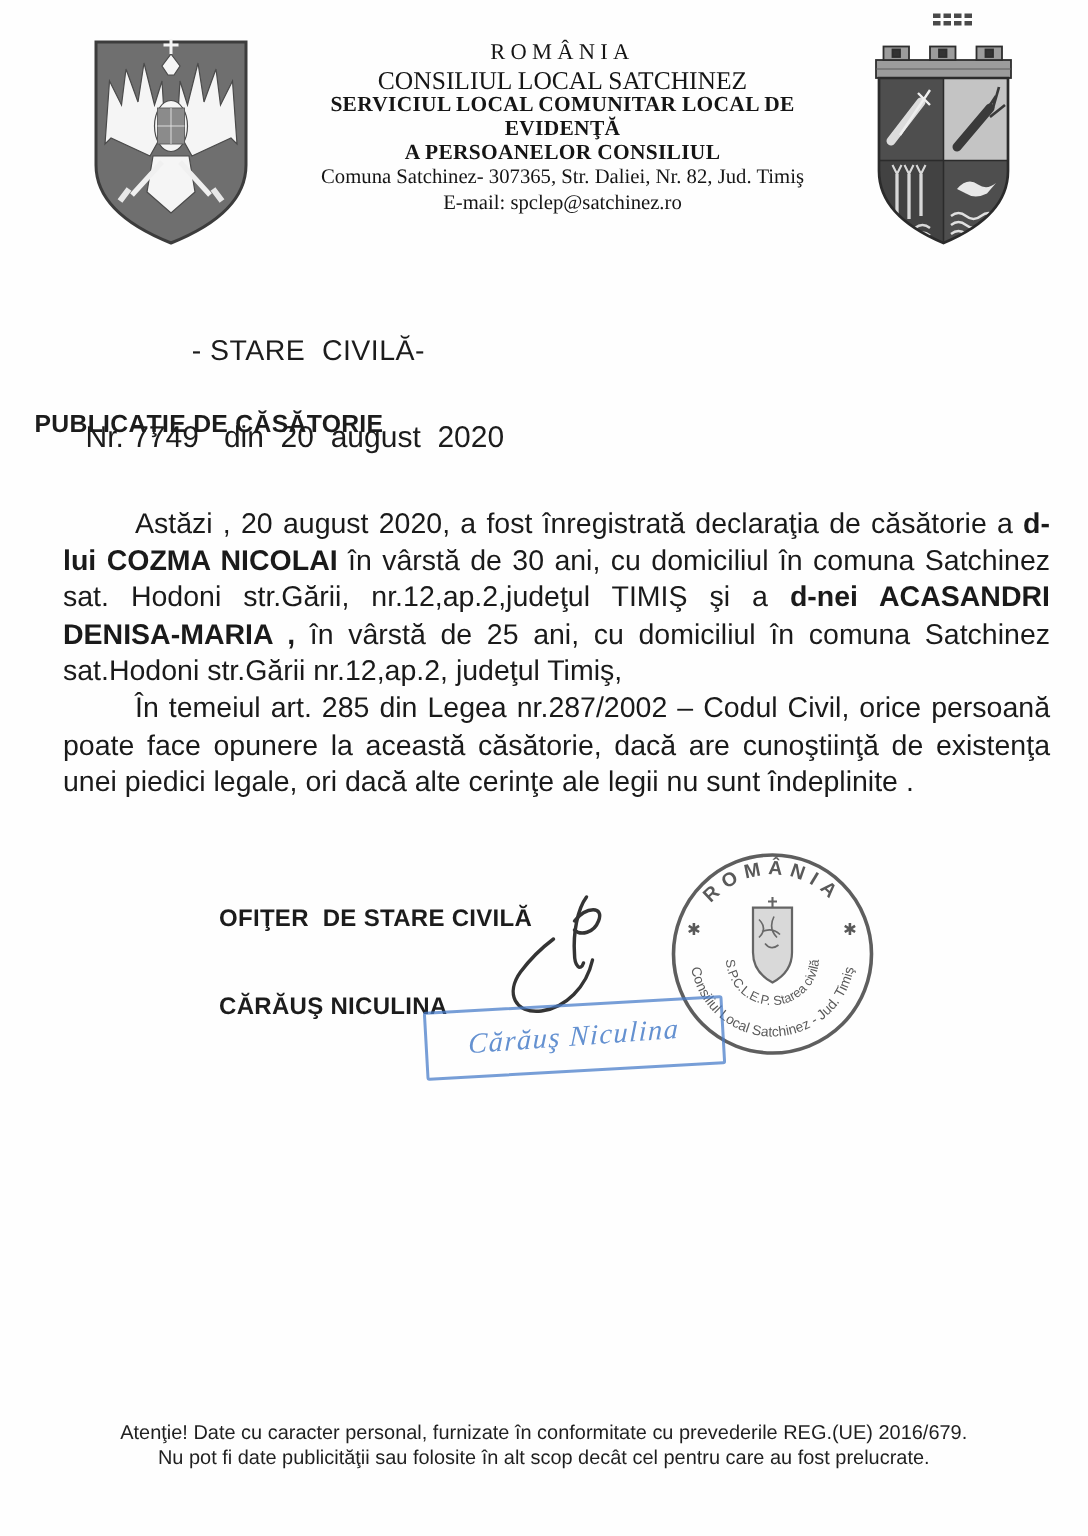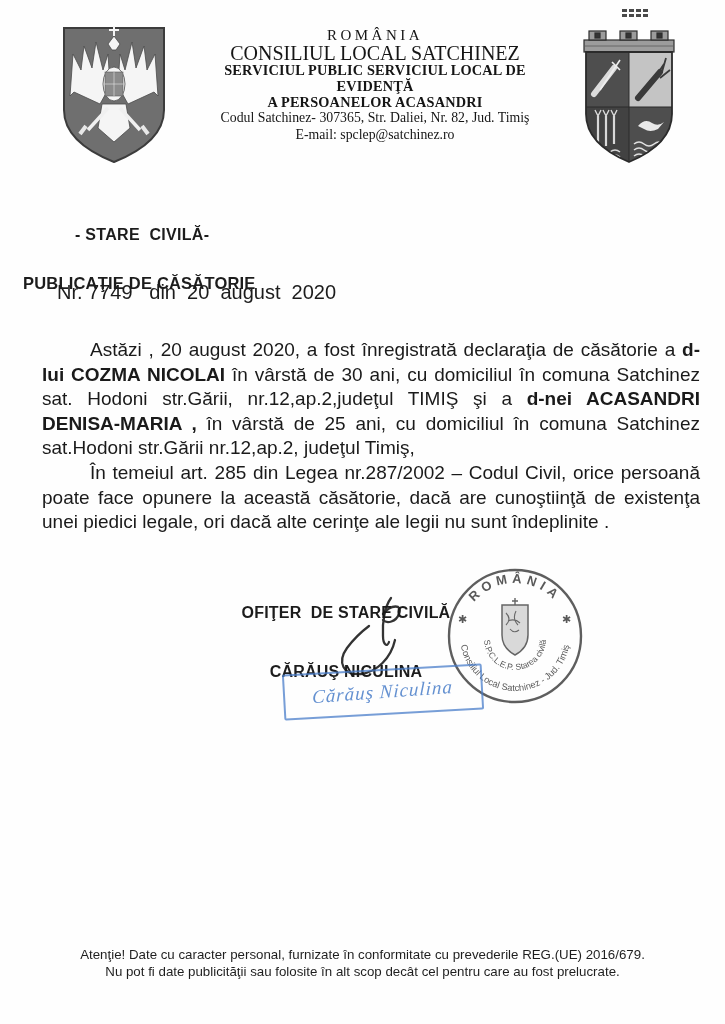--- a/index.html
+++ b/index.html
@@ -9,41 +9,41 @@
   }
   
   .coat-left{position:absolute;left:58px;top:24px;width:112px;height:142px;}
   .coat-right{position:absolute;left:576px;top:4px;width:106px;height:166px;}
   .letterhead{
     position:absolute;left:200px;top:26px;width:350px;text-align:center;
     font-family:"Liberation Serif",serif;color:#151515;
   }
   .lh-country{font-size:15px;letter-spacing:3.5px;line-height:19px;}
   .lh-county{font-size:15px;line-height:17px;letter-spacing:.5px;}
-  .lh-council{font-size:20px;line-height:17px;}
+  .lh-council{font-size:17px;line-height:17px;}
   .lh-bold{font-size:14.3px;font-weight:bold;line-height:16px;letter-spacing:.2px;}
   .lh-addr{font-size:13.8px;line-height:16.5px;}
   
   .registry{position:absolute;left:57px;top:188px;white-space:pre-wrap;}
-  .reg-title{font-weight:bold;font-size:16px;line-height:21px;margin-left:18px;letter-spacing:.3px;}
+  .reg-title{font-weight:normal;font-size:19px;line-height:21px;margin-left:18px;letter-spacing:.3px;text-align:center;}
   .reg-number{font-size:20px;line-height:22px;}
   
   .doc-title{
     position:absolute;left:0;top:274px;width:725px;text-align:left;
     font-size:16.5px;font-weight:bold;letter-spacing:.2px;white-space:pre-wrap;padding-left:23px;
   }
   
   .body-text{position:absolute;left:42px;top:338px;width:658px;}
   .para{
     margin:0;text-align:justify;font-size:19px;line-height:24.6px;
     text-indent:48px;color:#1a1a1a;
   }
   
   .officer{
-    position:absolute;left:146px;top:564px;width:400px;text-align:center;
+    position:absolute;left:146px;top:564px;width:400px;
     font-weight:bold;font-size:16px;line-height:19.5px;white-space:pre-wrap;letter-spacing:.2px;
   }
   .sig-svg{position:absolute;left:325px;top:592px;width:115px;height:85px;}
   .stamp{position:absolute;left:444px;top:565px;width:142px;height:142px;opacity:.82;}
   .blue-stamp{
     position:absolute;left:283px;top:669px;width:196px;height:42px;
     border:2.5px solid rgba(74,126,201,.75);transform:rotate(-3.2deg);
     display:flex;align-items:center;justify-content:center;border-radius:2px;
   }
   .blue-stamp span{
@@ -75,23 +75,23 @@
     <path d="M56,2 V12 M51,6 H61" stroke="#f5f5f5" stroke-width="2" fill="none"></path>
     <g stroke="#5a5a5a" stroke-width="0.6">
       <rect x="47" y="48" width="18" height="24" fill="#8b8b8b"></rect>
       <path d="M56,48 V72 M47,60 H65" fill="none" stroke="#e5e5e5"></path>
     </g>
   </svg>
 
   <div class="letterhead">
     <div class="lh-country">ROMÂNIA</div>
     <div class="lh-council">CONSILIUL LOCAL SATCHINEZ</div>
-    <div class="lh-bold">SERVICIUL PUBLIC SERVICIUL LOCAL DE EVIDENŢĂ</div>
-    <div class="lh-bold">A PERSOANELOR ACASANDRI</div>
-    <div class="lh-addr">Codul Satchinez- 307365, Str. Daliei, Nr. 82, Jud. Timiş</div>
+    <div class="lh-bold">SERVICIUL LOCAL COMUNITAR LOCAL DE EVIDENŢĂ</div>
+    <div class="lh-bold">A PERSOANELOR CONSILIUL</div>
+    <div class="lh-addr">Comuna Satchinez- 307365, Str. Daliei, Nr. 82, Jud. Timiş</div>
     <div class="lh-addr">E-mail: spclep@satchinez.ro</div>
   </div>
 
   <svg class="coat-right" viewBox="0 0 106 166">
     <g fill="#4a4a4a">
       <rect x="46" y="5" width="5" height="3"></rect>
         <rect x="53" y="5" width="5" height="3"></rect>
       <rect x="60" y="5" width="5" height="3"></rect>
         <rect x="67" y="5" width="5" height="3"></rect>
       <rect x="46" y="10" width="5" height="3"></rect>

